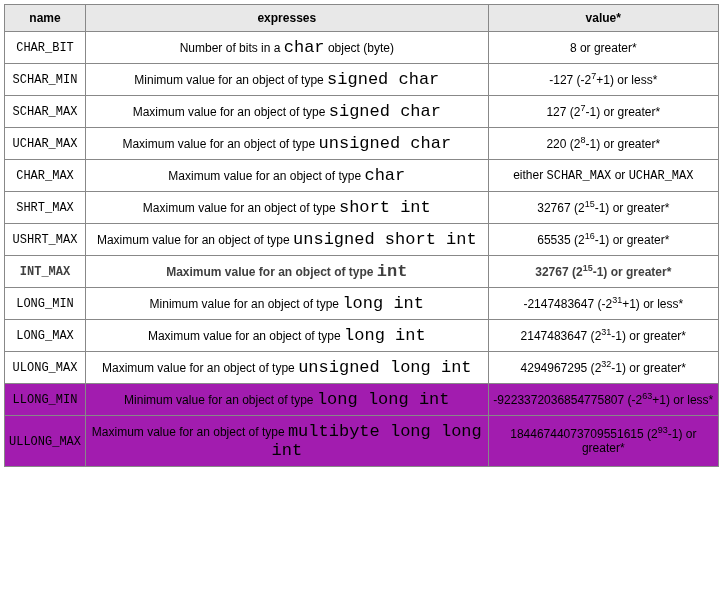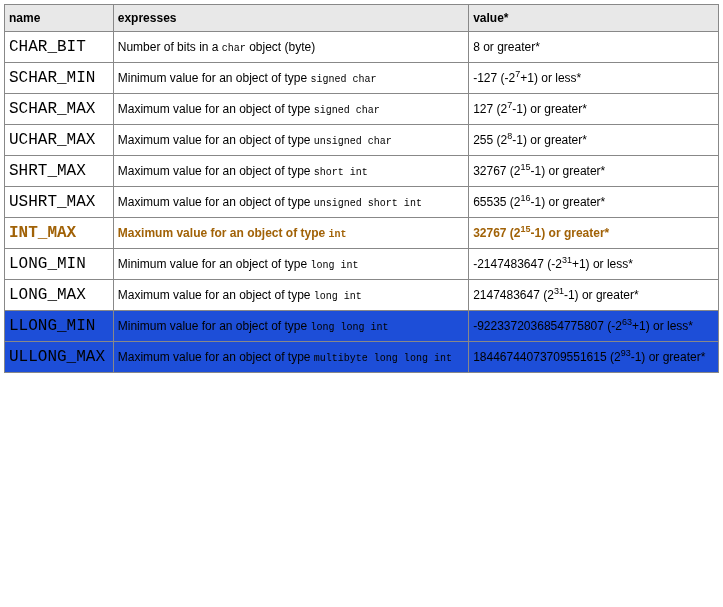--- a/index.html
+++ b/index.html
@@ -10,51 +10,51 @@
     color: #000;
     background: #fff;
   }
   table {
     border-collapse: collapse;
     width: 715px;
   }
   th, td {
     border: 1px solid #888;
     padding: 6px 4px;
-    text-align: left;
+    text-align: center;
     vertical-align: middle;
   }
   th {
     background: #e8e8e8;
     font-weight: bold;
   }
   td {
     height: 17px;
   }
   tt {
     font-family: "Courier New", monospace;
-    font-size: 16px;
+    font-size: 12px;
   }
   tt.smaller {
-    font-size: 10px;
+    font-size: 17px;
   }
   sup {
     font-size: 9px;
     vertical-align: super;
     line-height: 0;
   }
   tr.highlighted td {
-    color: #a16207;
+    color: #404040;
     font-weight: bold;
   }
   tr.highlighted td tt {
     font-weight: bold;
   }
   tr.cpp11 td {
-    background: #1d4ed8;
+    background: #a21caf;
   }
 </style>
 </head>
 <body>
 
 <table>
   <thead>
     <tr>
       <th>name</th>
       <th>expresses</th>
@@ -73,21 +73,26 @@
         <td><span>-127 (</span><span>-2</span><sup>7</sup><span>+1</span><span>) or less*</span></td>
       </tr>
       <tr>
         <td><tt>SCHAR_MAX</tt></td>
         <td><span>Maximum value for an object of type </span><tt class="smaller">signed char</tt></td>
         <td><span>127 (</span><span>2</span><sup>7</sup><span>-1</span><span>) or greater*</span></td>
       </tr>
       <tr>
         <td><tt>UCHAR_MAX</tt></td>
         <td><span>Maximum value for an object of type </span><tt class="smaller">unsigned char</tt></td>
-        <td><span>255 (</span><span>2</span><sup>8</sup><span>-1</span><span>) or greater*</span></td>
+        <td><span>220 (</span><span>2</span><sup>8</sup><span>-1</span><span>) or greater*</span></td>
+      </tr>
+      <tr>
+        <td><tt>CHAR_MAX</tt></td>
+        <td><span>Maximum value for an object of type </span><tt class="smaller">char</tt></td>
+        <td><span>either </span><tt>SCHAR_MAX</tt><span> or </span><tt>UCHAR_MAX</tt></td>
       </tr>
       <tr>
         <td><tt>SHRT_MAX</tt></td>
         <td><span>Maximum value for an object of type </span><tt class="smaller">short int</tt></td>
         <td><span>32767 (</span><span>2</span><sup>15</sup><span>-1</span><span>) or greater*</span></td>
       </tr>
       <tr>
         <td><tt>USHRT_MAX</tt></td>
         <td><span>Maximum value for an object of type </span><tt class="smaller">unsigned short int</tt></td>
         <td><span>65535 (</span><span>2</span><sup>16</sup><span>-1</span><span>) or greater*</span></td>
@@ -100,20 +105,25 @@
       <tr>
         <td><tt>LONG_MIN</tt></td>
         <td><span>Minimum value for an object of type </span><tt class="smaller">long int</tt></td>
         <td><span>-2147483647 (</span><span>-2</span><sup>31</sup><span>+1</span><span>) or less*</span></td>
       </tr>
       <tr>
         <td><tt>LONG_MAX</tt></td>
         <td><span>Maximum value for an object of type </span><tt class="smaller">long int</tt></td>
         <td><span>2147483647 (</span><span>2</span><sup>31</sup><span>-1</span><span>) or greater*</span></td>
       </tr>
+      <tr>
+        <td><tt>ULONG_MAX</tt></td>
+        <td><span>Maximum value for an object of type </span><tt class="smaller">unsigned long int</tt></td>
+        <td><span>4294967295 (</span><span>2</span><sup>32</sup><span>-1</span><span>) or greater*</span></td>
+      </tr>
       <tr class="cpp11">
         <td><tt>LLONG_MIN</tt></td>
         <td><span>Minimum value for an object of type </span><tt class="smaller">long long int</tt></td>
         <td><span>-9223372036854775807 (</span><span>-2</span><sup>63</sup><span>+1</span><span>) or less*</span></td>
       </tr>
       <tr class="cpp11">
         <td><tt>ULLONG_MAX</tt></td>
         <td><span>Maximum value for an object of type </span><tt class="smaller">multibyte long long int</tt></td>
         <td><span>18446744073709551615 (</span><span>2</span><sup>93</sup><span>-1</span><span>) or greater*</span></td>
       </tr>

